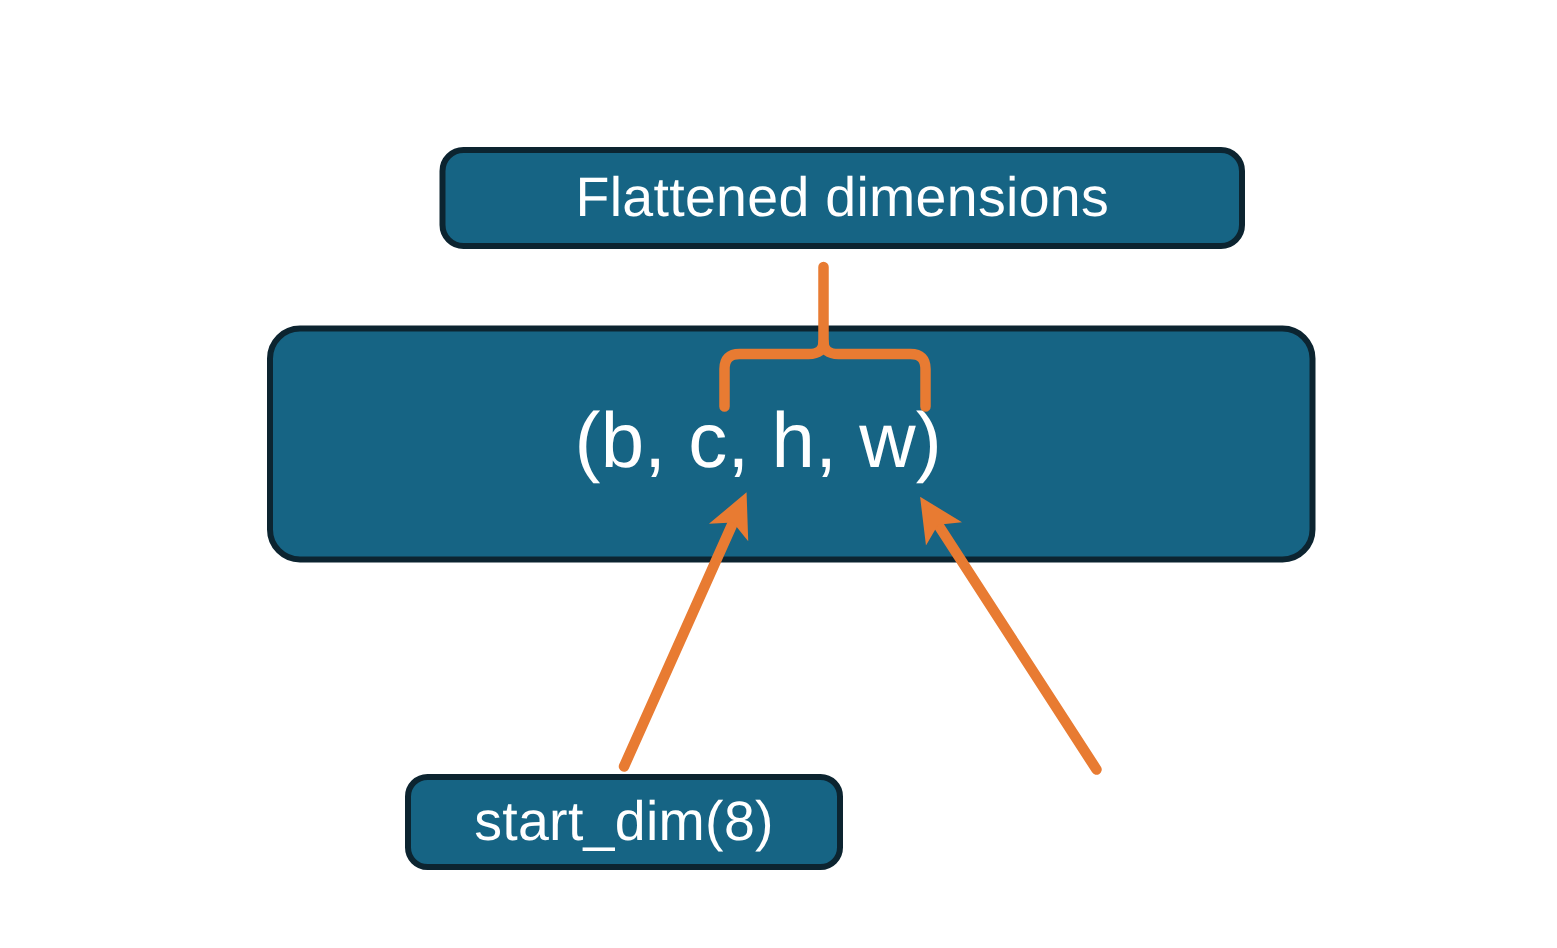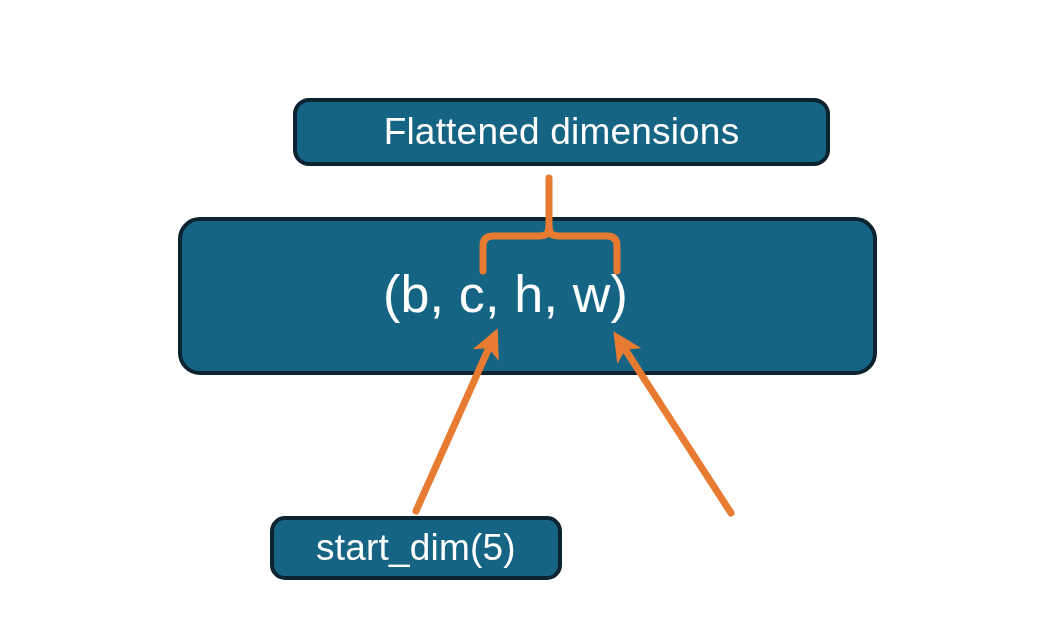--- a/index.html
+++ b/index.html
@@ -104,21 +104,21 @@
 
   <div class="node" id="node-flattened">
     <span class="node-label">Flattened dimensions</span>
   </div>
 
   <div class="node" id="node-shape">
     <span class="shape-text">(b, c, h, w)</span>
   </div>
 
   <div class="node" id="node-start-dim">
-    <span class="node-label">start_dim(5)</span>
+    <span class="node-label">start_dim(8)</span>
   </div>
 
 
   <svg id="connectors" viewBox="0 0 1038 632">
 
     <defs>
       <marker id="arrowhead" markerWidth="4.2" markerHeight="4.2" refX="2.2" refY="2.1" orient="auto" markerUnits="strokeWidth">
         <path d="M 0 0.05 L 4.2 2.1 L 0 4.15 L 1.05 2.1 Z" fill="#E87B32"></path>
       </marker>
     </defs>

